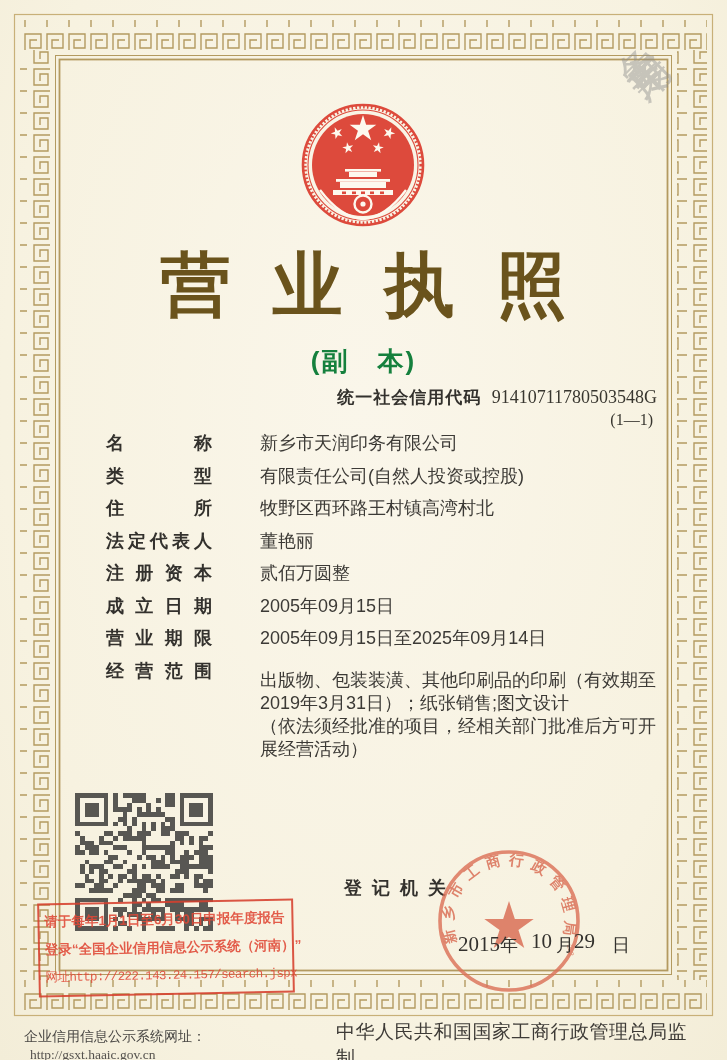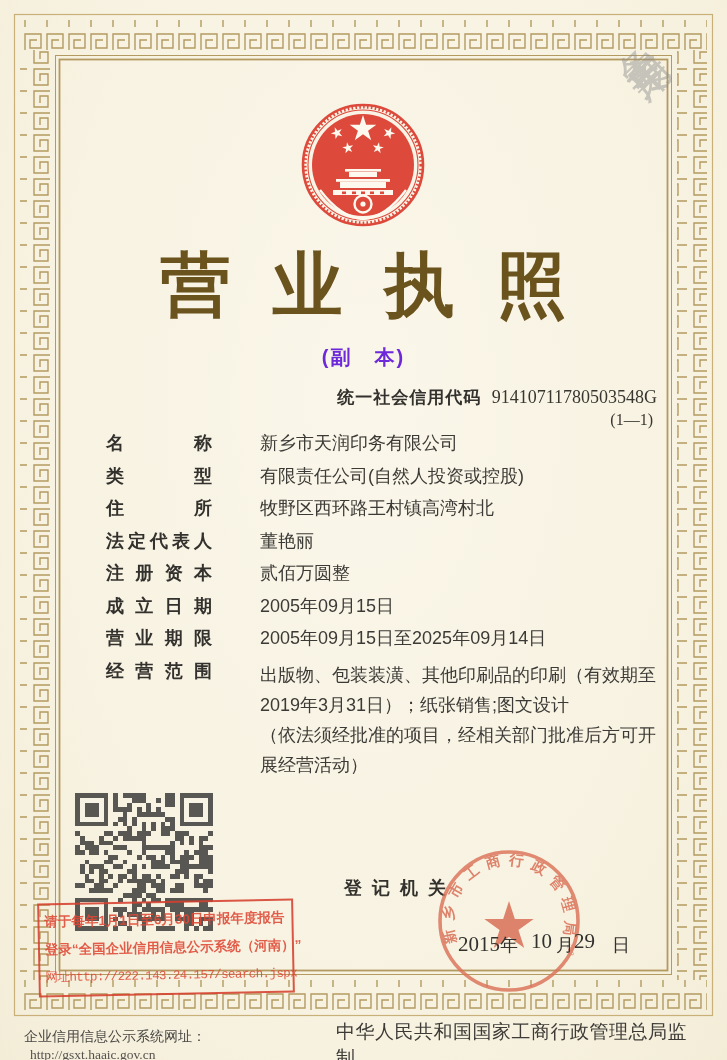--- a/index.html
+++ b/index.html
@@ -15,36 +15,36 @@
     transform:rotate(-45deg);transform-origin:50% 0;
     font-size:41px;letter-spacing:6px;color:#8d8d8d;opacity:.45;font-weight:500;
   }
   .emblem{position:absolute;left:296px;top:92px;z-index:3;}
   .doc-title{
     position:absolute;left:0;right:0;top:247px;z-index:3;text-align:center;
     font-size:70px;font-weight:bold;color:#6a531c;letter-spacing:42px;padding-left:42px;line-height:1.1;
   }
   .doc-subtitle{
     position:absolute;left:0;right:0;top:344px;z-index:3;text-align:center;
-    font-size:20px;font-weight:bold;color:#6d28d9;letter-spacing:2px;
+    font-size:26px;font-weight:bold;color:#15803d;letter-spacing:2px;
   }
   .credit-line{position:absolute;top:386px;left:0;right:70px;z-index:3;text-align:right;}
   .credit-line .lbl{font-weight:bold;font-size:17px;color:#33312d;letter-spacing:1px;}
   .credit-line .val{font-family:"Liberation Serif", serif;font-size:18px;color:#38362f;margin-left:6px;}
   .page-no{position:absolute;top:411px;left:0;right:74px;z-index:3;text-align:right;
     font-family:"Liberation Serif", serif;font-size:16px;color:#38362f;}
   .fields{position:absolute;left:106px;top:432px;width:560px;z-index:3;}
   .frow{display:flex;align-items:flex-start;margin-bottom:9.5px;gap:32px;}
   .flabel{
     display:inline-block;width:106px;min-width:106px;
     font-weight:bold;font-size:18px;color:#33312d;line-height:23px;
     text-align:justify;text-align-last:justify;
   }
   .fvalue{margin-left:16px;width:410px;font-size:18px;color:#3c3a36;line-height:23px;}
-  .fvalue.scope{line-height:30px;}
+  .fvalue.scope{line-height:23px;margin-top:9px;}
   .fvalue.scope p{margin:0;}
   .qr{position:absolute;left:75px;top:793px;z-index:4;opacity:.92;}
   .notice-box{
     position:absolute;left:38px;top:901px;width:242px;z-index:7;
     border:2.5px solid #d7402e;padding:3px 5px;transform:rotate(-1.1deg);
     color:#e04836;opacity:.88;background:transparent;
   }
   .notice-box .nline{font-size:13.5px;line-height:28px;white-space:nowrap;font-weight:600;letter-spacing:0;}
   .notice-box .nline.l3{font-family:"Liberation Mono", monospace;font-size:12.5px;letter-spacing:-.6px;font-weight:500;}
   .reg-label{

